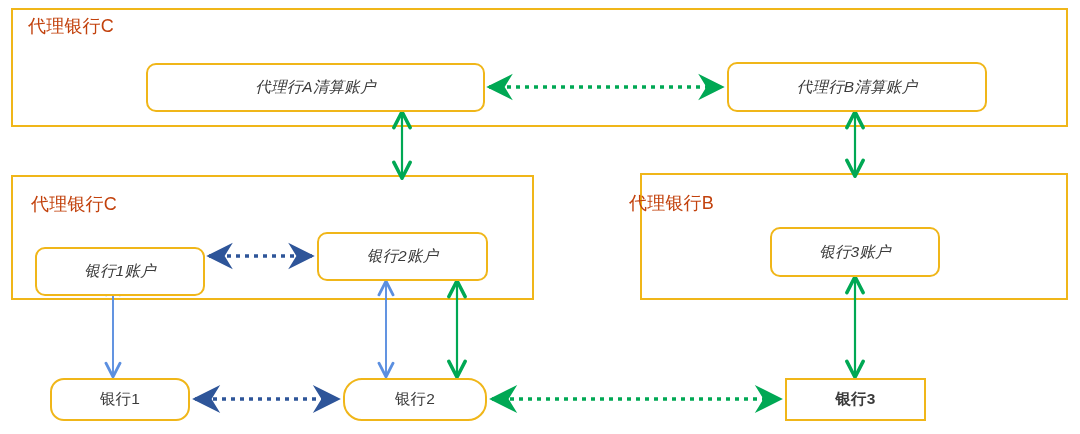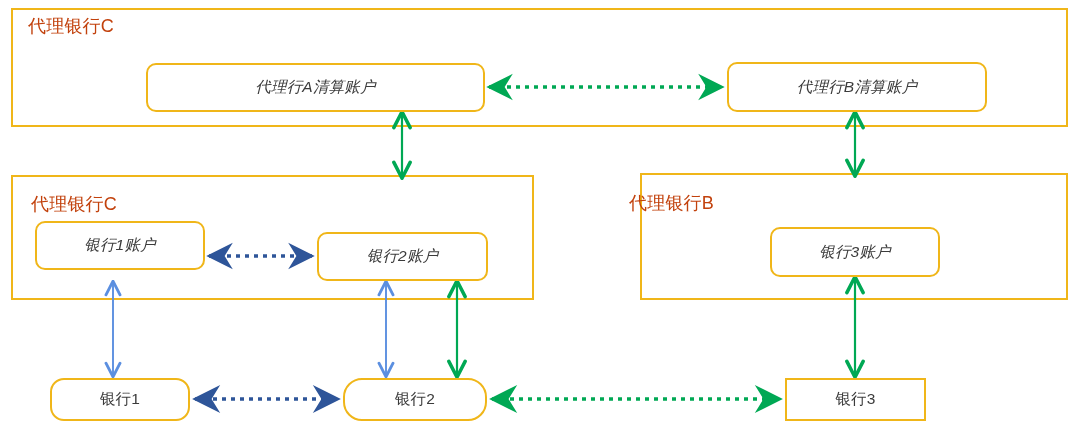--- a/index.html
+++ b/index.html
@@ -121,37 +121,37 @@
   </svg>
 
   <div class="node rounded" style="left:146px;top:63px;width:339px;height:49px;">
     <span>代理行A清算账户</span>
   </div>
 
   <div class="node rounded" style="left:727px;top:62px;width:260px;height:50px;justify-content:center;">
     <span>代理行B清算账户</span>
   </div>
 
-  <div class="node rounded" style="left:35px;top:221px;width:170px;height:49px;">
+  <div class="node rounded" style="left:35px;top:247px;width:170px;height:49px;">
     <span>银行1账户</span>
   </div>
 
   <div class="node rounded" style="left:317px;top:232px;width:171px;height:49px;">
     <span>银行2账户</span>
   </div>
 
   <div class="node rounded" style="left:770px;top:227px;width:170px;height:50px;">
     <span>银行3账户</span>
   </div>
 
   <div class="node sharp" style="left:50px;top:378px;width:140px;height:43px;border-radius:14px;">
     <span>银行1</span>
   </div>
 
   <div class="node sharp" style="left:343px;top:378px;width:144px;height:43px;border-radius:19px;">
     <span>银行2</span>
   </div>
 
-  <div class="node sharp" style="left:785px;top:378px;width:141px;height:43px;">
+  <div class="node sharp" style="left:785px;top:378px;width:141px;height:43px;font-weight:bold;">
     <span>银行3</span>
   </div>
 
 </div>
 
 </body></html>

